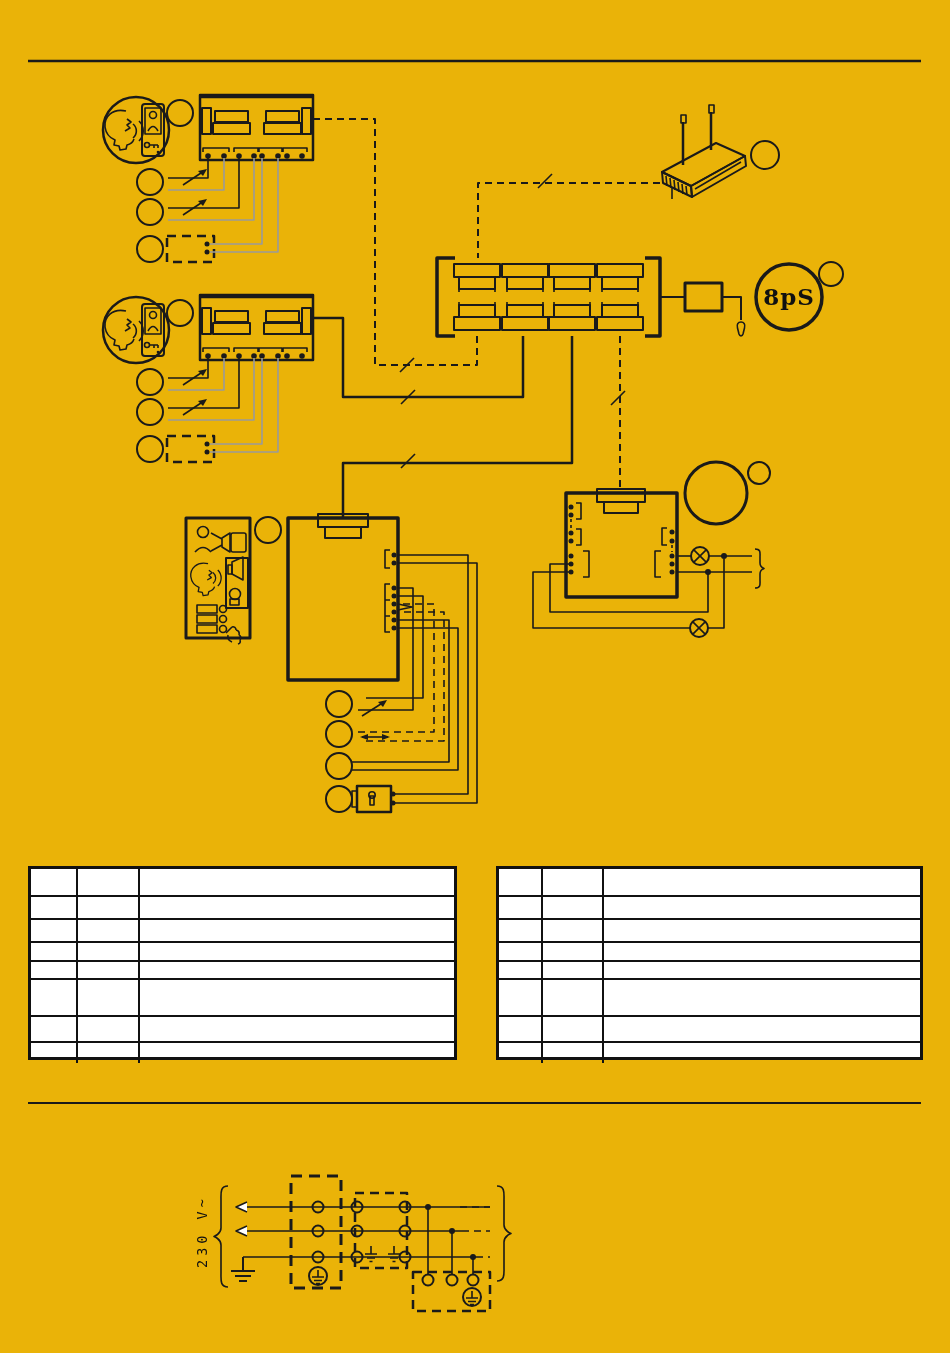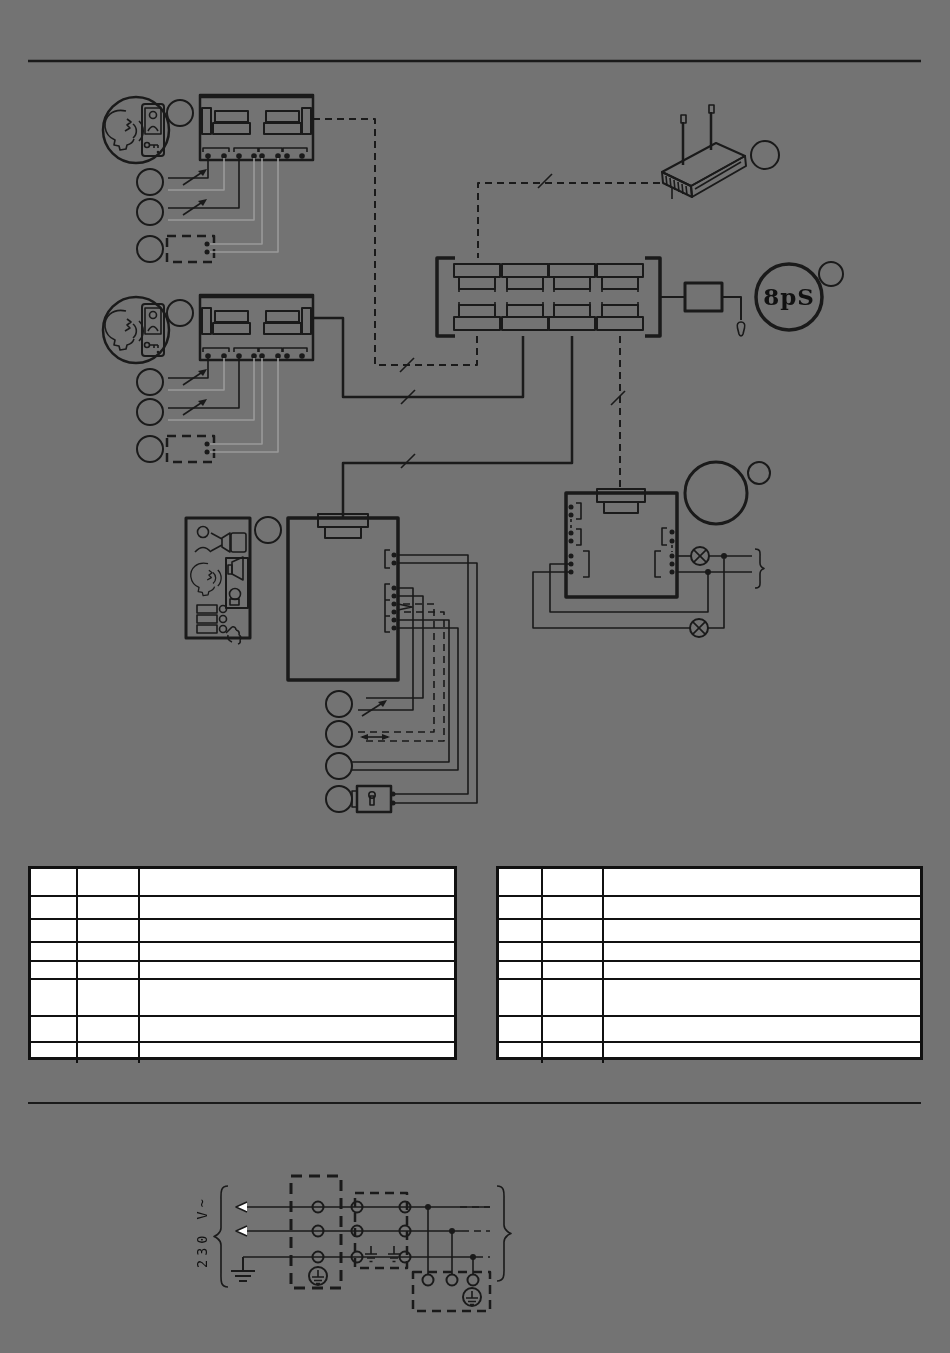--- a/index.html
+++ b/index.html
@@ -1,16 +1,16 @@
 <!DOCTYPE html>
 <html><head>
 <meta charset="utf-8">
 <style>
   html,body{margin:0;padding:0;background:#e8e8e8;}
-  .page{position:relative;width:950px;height:1353px;background:#737373;margin:0 auto;
+  .page{position:relative;width:950px;height:1353px;background:#eab308;margin:0 auto;
         font-family:"DejaVu Sans",sans-serif;overflow:hidden;}
   .page svg{position:absolute;left:0;top:0;}
   
   .d path,.d line,.d rect,.d circle,.d ellipse,.d polyline,.d polygon{fill:none;stroke:#1a1a1a;stroke-width:1.6px;stroke-linejoin:round;}
   .d .dot{fill:#1a1a1a;stroke:none;}
   .d .fw{fill:#ffffff;}
   .d .gray{stroke:#9a9a9a;}
   .d .s2{stroke-width:2px;} .d .s25{stroke-width:2.5px;} .d .s3{stroke-width:3px;} .d .s35{stroke-width:3.5px;}
   .d .da{stroke-dasharray:7,5;} .d .da2{stroke-dasharray:9,6;} .d .da3{stroke-dasharray:11,7;}
   .d text{fill:#111;stroke:none;}

